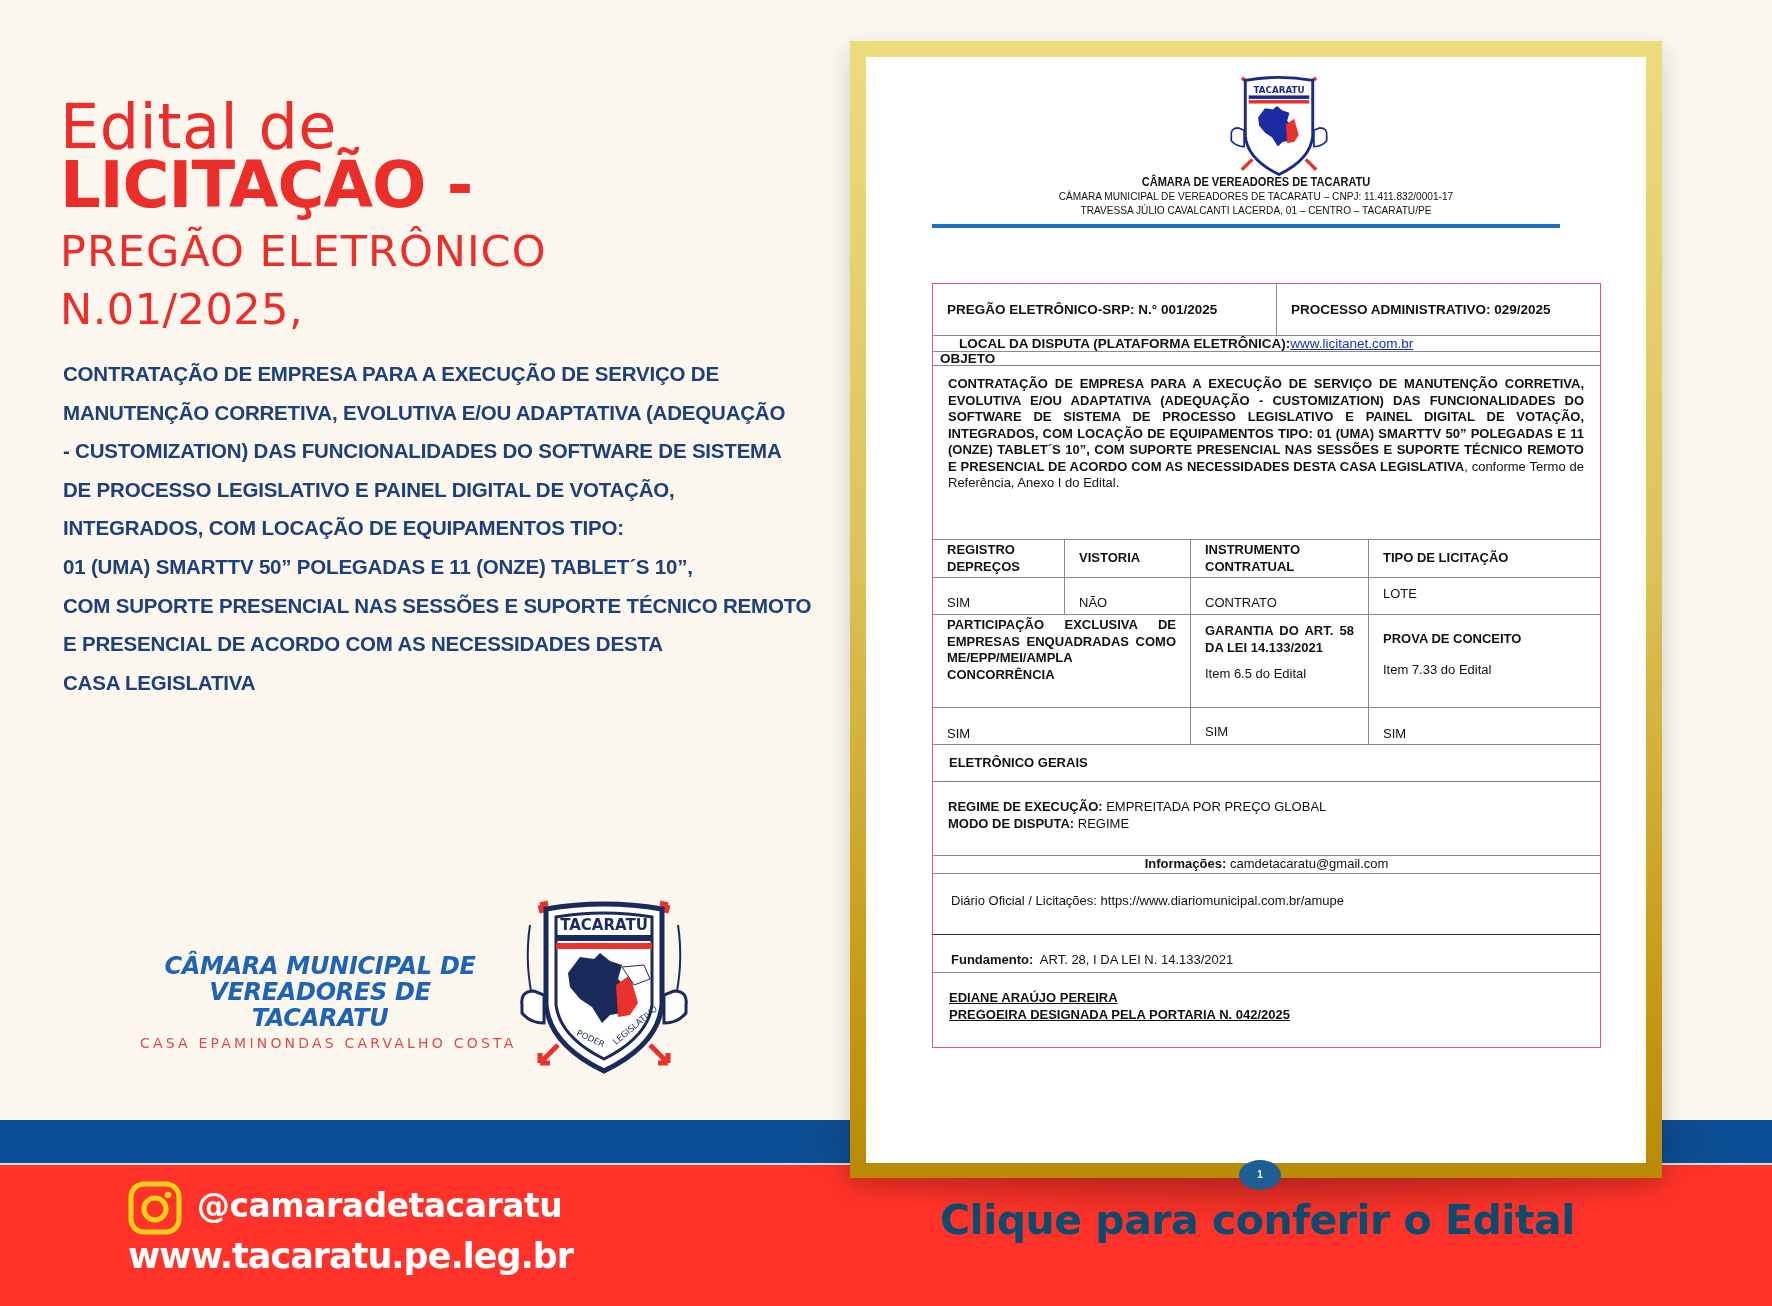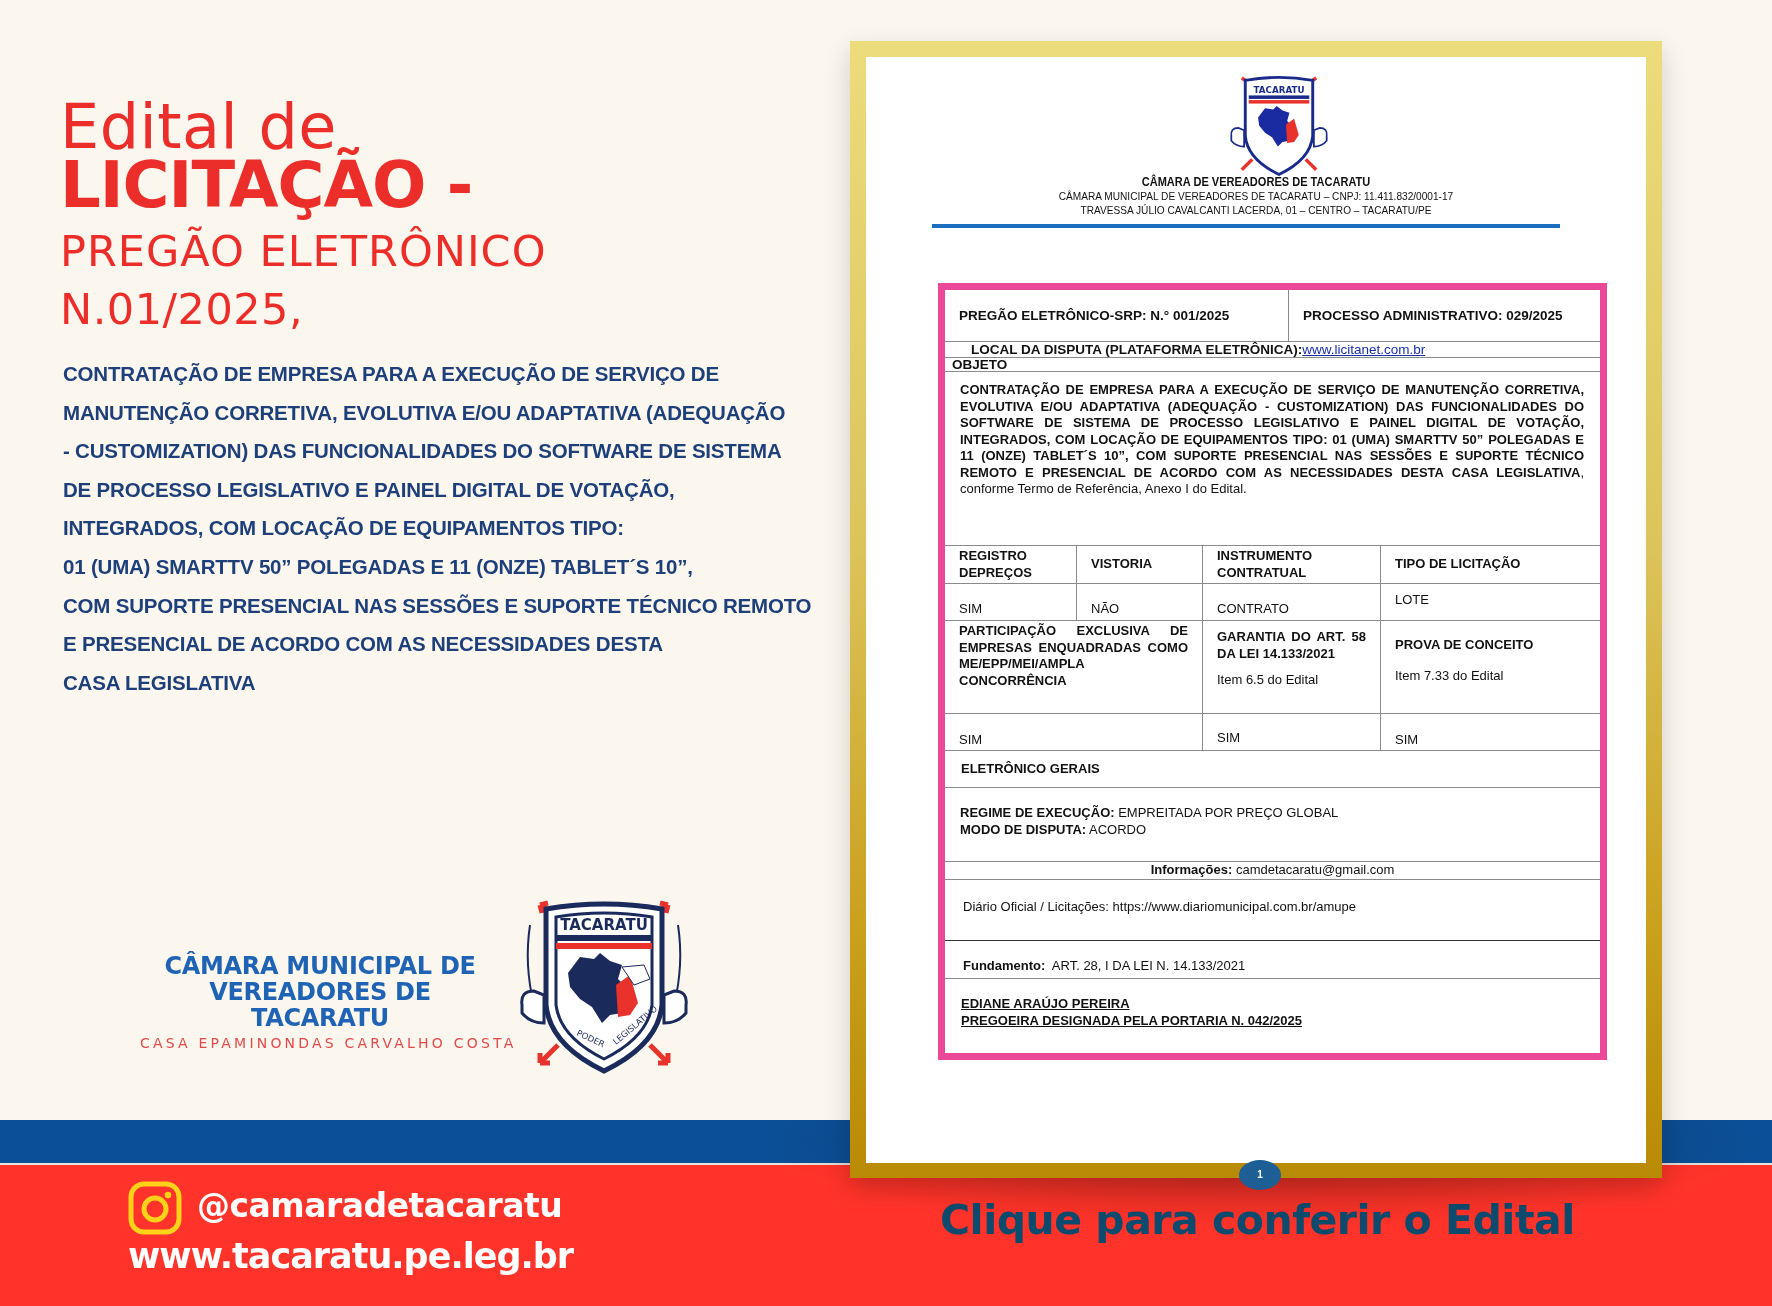--- a/index.html
+++ b/index.html
@@ -11,21 +11,21 @@
   .t1 { font-size: 62px; font-weight: 400; line-height: 62px; letter-spacing: 0.5px; }
   .t2 { font-size: 64px; font-weight: 700; line-height: 66px; margin-top: -6px; letter-spacing: -1px; }
   .t3 { font-size: 43px; font-weight: 400; line-height: 58px; margin-top: 4px; letter-spacing: 1px; }
   .t4 { font-size: 43px; font-weight: 400; line-height: 58px; letter-spacing: 0.5px; }
 
   .objeto-left { position: absolute; left: 63px; top: 355px; width: 800px; color: #1d3f7a; font-family: "Liberation Sans", sans-serif; font-weight: 700; font-size: 20.5px; line-height: 38.6px; letter-spacing: -0.2px; }
   .objeto-left div { white-space: nowrap; }
 
   
   .brand { position: absolute; left: 140px; top: 953px; text-align: center; width: 360px; }
-  .brand .b1, .brand .b2 { color: #1f63b5; font-family: "DejaVu Sans", sans-serif; font-weight: 700; font-size: 24px; line-height: 26px; letter-spacing: -0.3px; }
+  .brand .b1, .brand .b2 { color: #1f63b5; font-family: "DejaVu Sans", sans-serif; font-weight: 700; font-size: 24px; line-height: 26px; letter-spacing: -0.3px; font-style: italic; }
   .brand .b3 { color: #e04a4a; font-family: "DejaVu Sans", sans-serif; font-size: 14px; letter-spacing: 3.2px; margin-top: 4px; white-space: nowrap; }
   .crest-big { position: absolute; left: 518px; top: 895px; width: 172px; height: 180px; }
 
   
   .blue-band { position: absolute; left: 0; top: 1120px; width: 1772px; height: 43px; background: #0a4f97; }
   .white-line { position: absolute; left: 0; top: 1163px; width: 1772px; height: 2px; background: #e6e1dc; }
   .red-band { position: absolute; left: 0; top: 1165px; width: 1772px; height: 141px; background: #ff3329; }
   .shadow-band { position: absolute; left: 760px; top: 1120px; width: 1000px; height: 110px;
     background: radial-gradient(ellipse at 50% 20%, rgba(60,20,10,0.35), rgba(0,0,0,0) 70%); pointer-events: none; }
 
@@ -39,21 +39,21 @@
     background: linear-gradient(180deg, #ecdc7c 0%, #dcc35a 45%, #c99e1a 80%, #b98a06 100%);
     box-shadow: 0 10px 24px rgba(0,0,0,0.18); }
   .page { position: absolute; left: 16px; top: 16px; width: 780px; height: 1106px; background: #fff; }
 
   .doc-crest { position: absolute; left: 363px; top: 15px; width: 100px; height: 105px; }
   .doc-head { position: absolute; left: 0; top: 118px; width: 780px; text-align: center; color: #111; font-family: "Liberation Sans", sans-serif; }
   .doc-head .h1 { font-size: 12px; font-weight: 700; line-height: 14px; transform: scaleX(0.92); }
   .doc-head .h2, .doc-head .h3 { font-size: 11px; line-height: 14px; transform: scaleX(0.92); }
   .doc-rule { position: absolute; left: 66px; top: 167px; width: 628px; height: 4px; background: #1b6fc0; }
 
-  .tbl { position: absolute; left: 72px; top: 226px; width: 669px; border: 7px solid #ec4899; font-family: "Liberation Sans", sans-serif; color: #111; }
+  .tbl { position: absolute; left: 66px; top: 226px; width: 669px; border: 1px solid #ec4899; font-family: "Liberation Sans", sans-serif; color: #111; }
   .row { position: relative; border-bottom: 1px solid #8a8a8a; display: flex; }
   .row:last-child { border-bottom: none; }
   .cell { border-right: 1px solid #8a8a8a; padding: 0 14px; }
   .cell:last-child { border-right: none; }
   .b { font-weight: 700; }
   .fs { font-size: 13.5px; line-height: 17px; }
   .fs-s { font-size: 13px; line-height: 16.5px; }
 
   .r-head { height: 52px; align-items: center; }
   .r-head .c1 { width: 344px; display: flex; align-items: center; height: 100%; }
@@ -225,21 +225,21 @@
       <div class="row r-p2 fs-s">
         <div class="cell c1">SIM</div>
         <div class="cell c2">SIM</div>
         <div class="cell c3">SIM</div>
       </div>
       <div class="row r-obs fs-s b">
         <span>ELETRÔNICO GERAIS</span>
       </div>
       <div class="row r-crit fs-s">
         <div><span class="b">REGIME DE EXECUÇÃO:</span><span> EMPREITADA POR PREÇO GLOBAL</span></div>
-        <div><span class="b">MODO DE DISPUTA:</span><span> ACORDO</span></div>
+        <div><span class="b">MODO DE DISPUTA:</span><span> REGIME</span></div>
       </div>
       <div class="row r-info fs-s">
         <span class="b">Informações:</span>
           <span style="white-space:pre"> camdetacaratu@gmail.com</span>
       </div>
       <div class="row r-diario fs-s">
         <span>Diário Oficial / Licitações: https://www.diariomunicipal.com.br/amupe</span>
       </div>
       <div class="row r-fund fs-s">
         <span class="b">Fundamento:</span>

